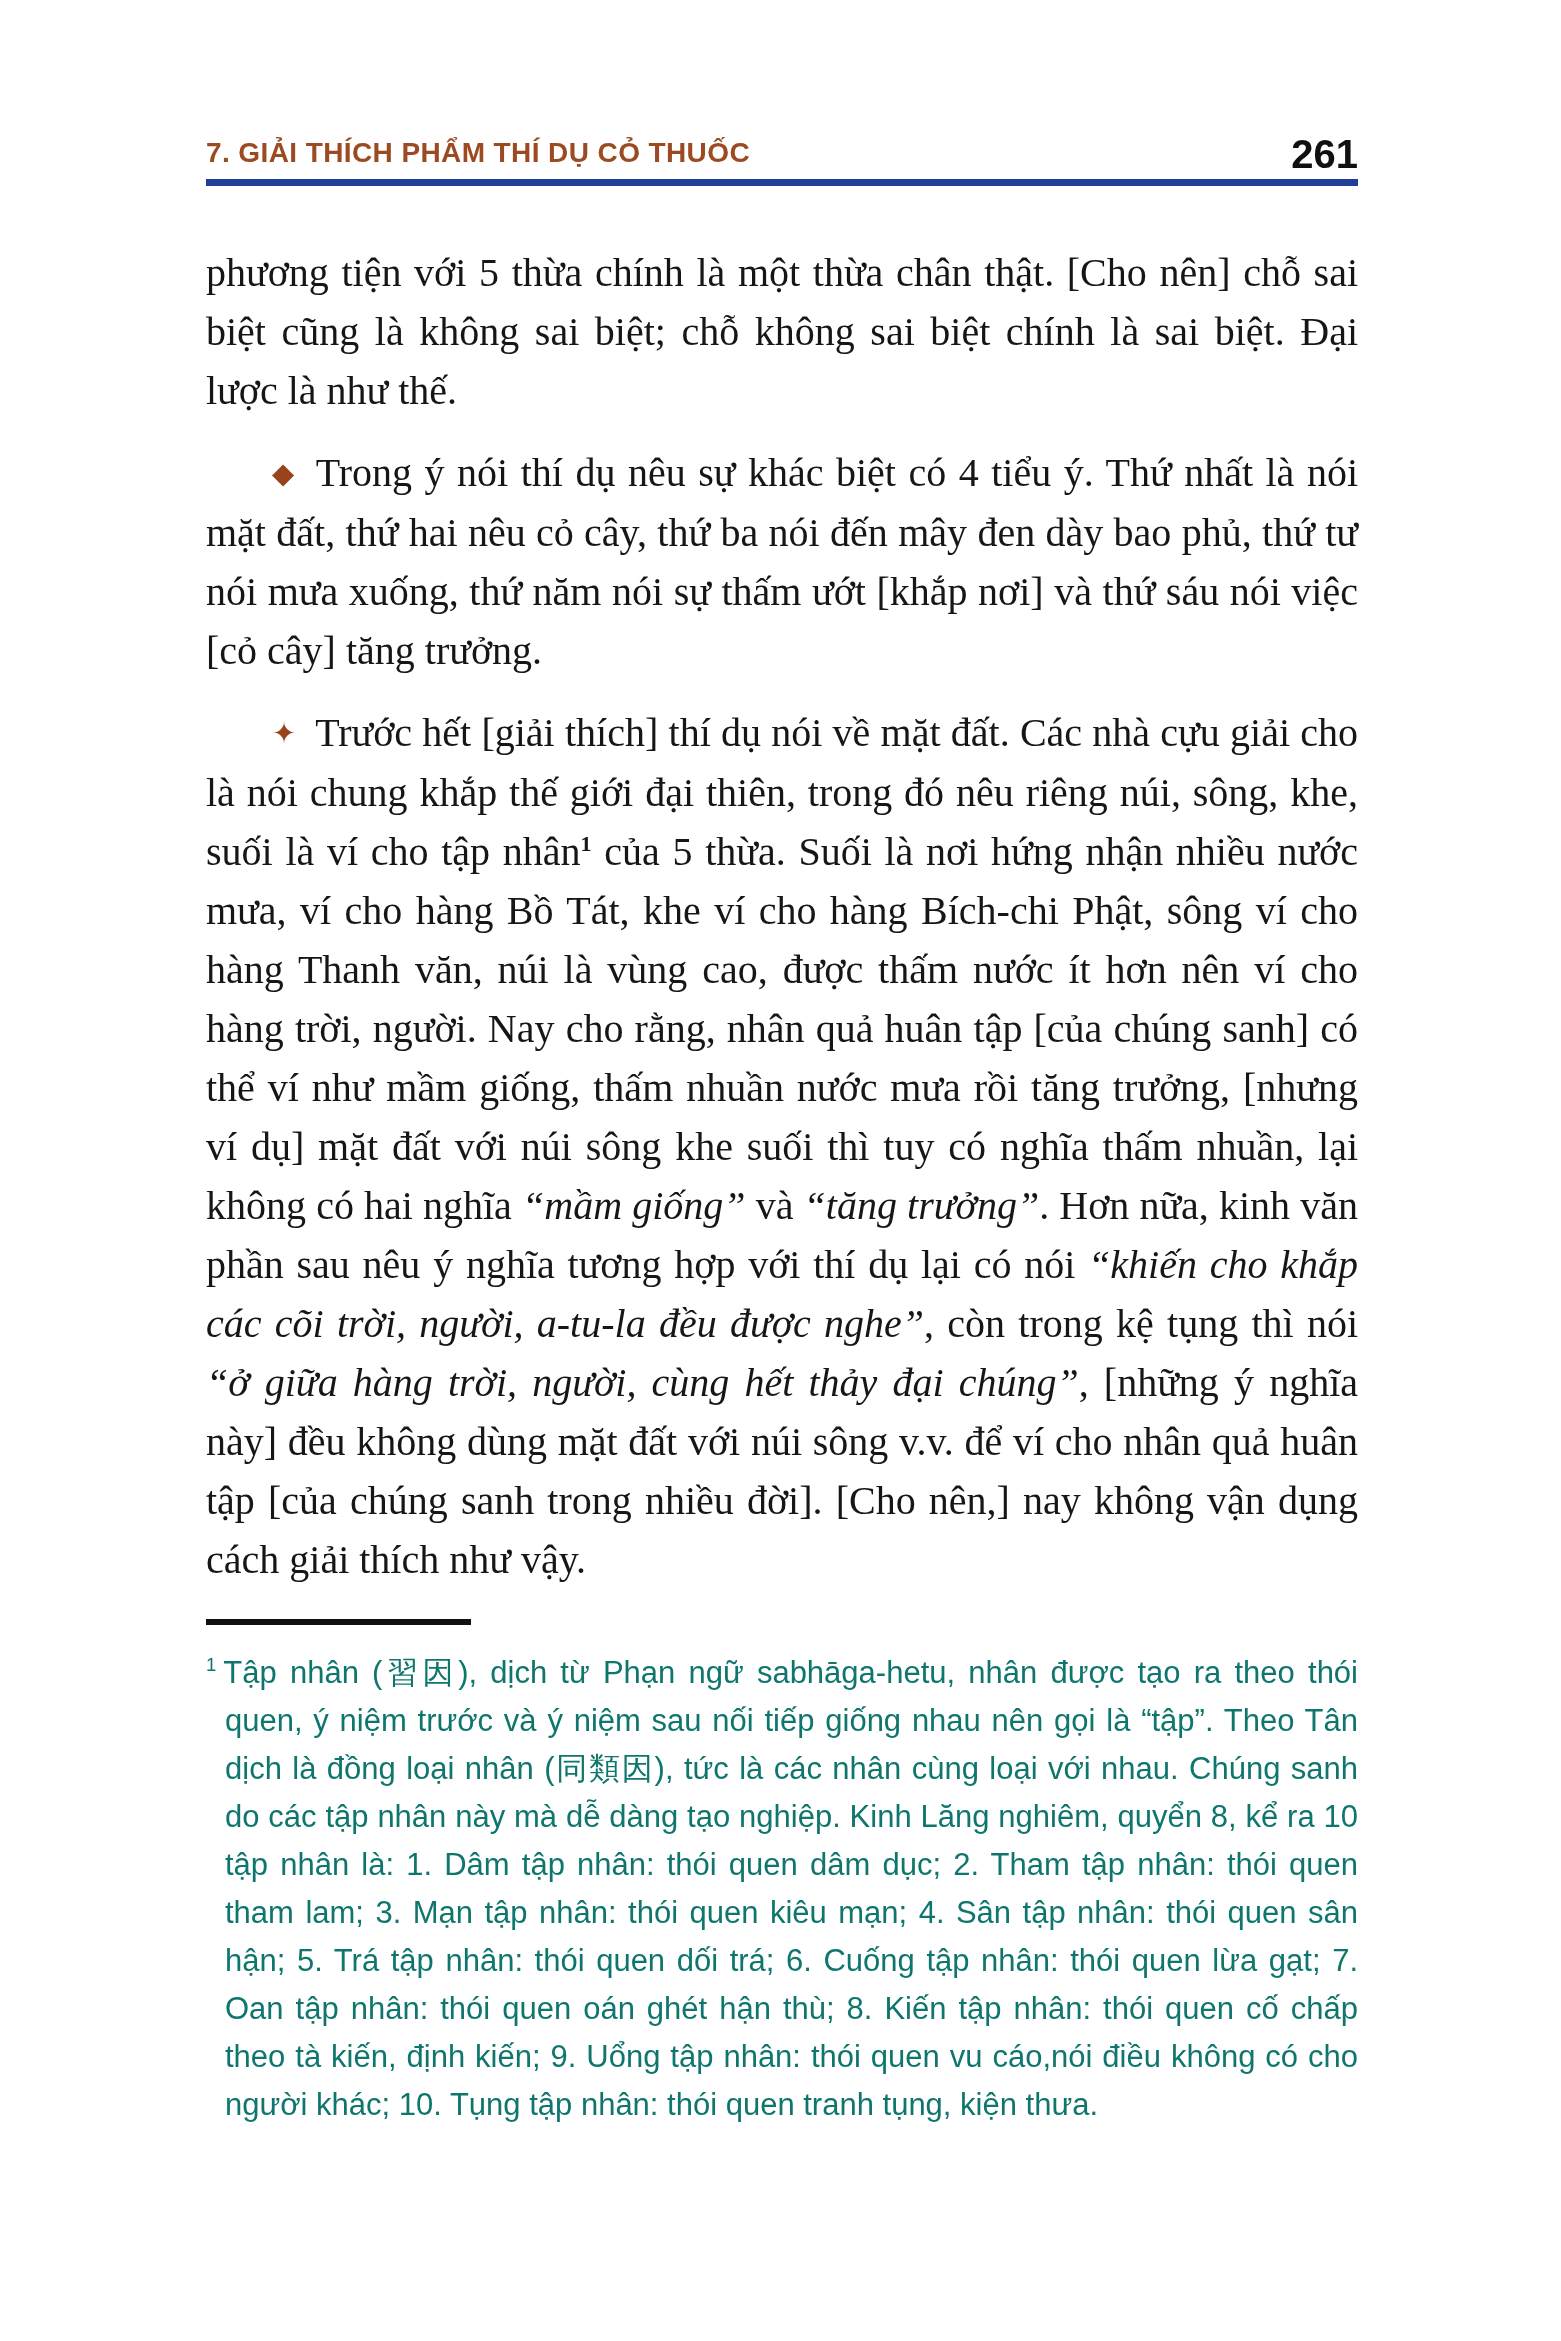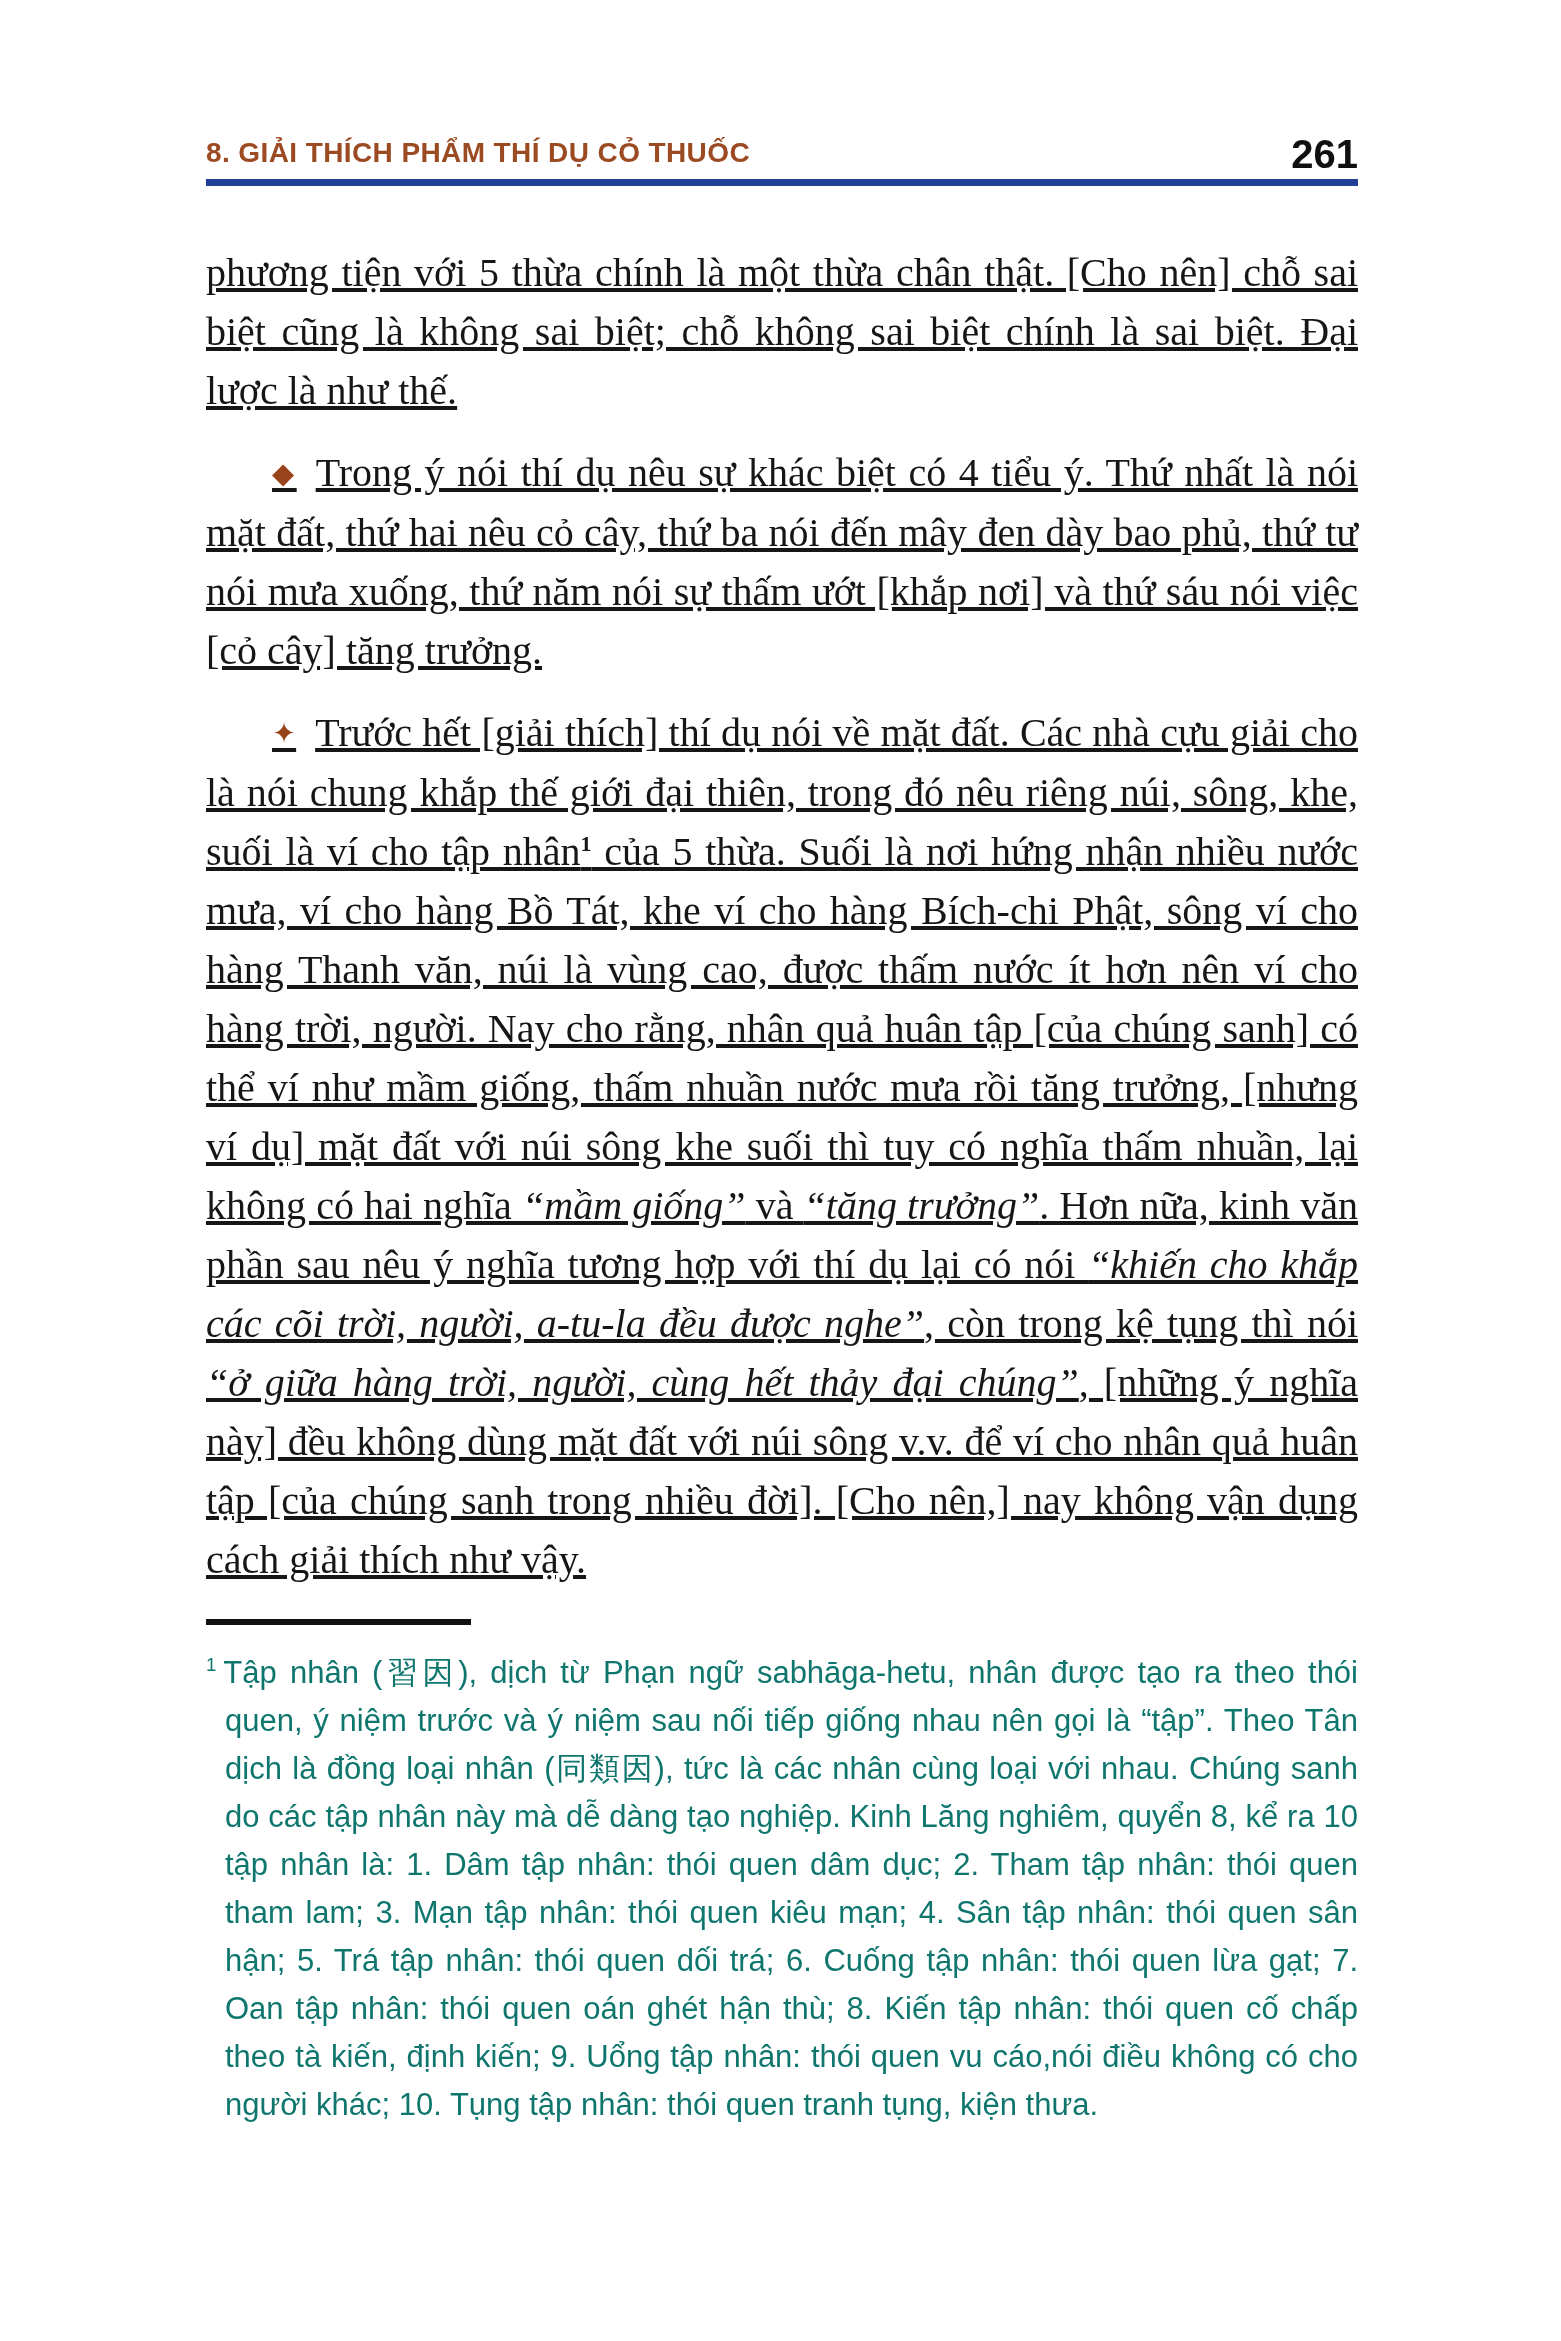--- a/index.html
+++ b/index.html
@@ -40,21 +40,20 @@
     background:#1f4096;
     margin-top:5.2px;
   }
   
   .bodytext {
     margin-top:57px;
     font-size:40px;
     line-height:59px;
     text-align:justify;
     color:#161616;
-    text-decoration:underline;
   }
   .para { margin:0; }
   .para + .para { margin-top:22.6px; }
   .para.bulleted { text-indent:66px; }
   .bullet {
     color:#98431b;
     font-size:0.72em;
     margin-right:19px;
     vertical-align:2.6px;
     font-style:normal;
@@ -89,21 +88,21 @@
     margin-right:7px;
   }
 </style>
 </head>
 <body>
 
 <div class="page">
   <div class="content">
 
     <header class="hdr">
-      <span class="chapter">8. GIẢI THÍCH PHẨM THÍ DỤ CỎ THUỐC</span>
+      <span class="chapter">7. GIẢI THÍCH PHẨM THÍ DỤ CỎ THUỐC</span>
       <span class="pagenum">261</span>
     </header>
     <div class="rule"></div>
 
     <main class="bodytext">
       <p class="para"><span><span>phương tiện với 5 thừa chính là một thừa chân thật. [Cho nên] chỗ sai biệt cũng là không sai biệt; chỗ không sai biệt chính là sai biệt. Đại lược là như thế.</span></span></p>
 
       <p class="para bulleted"><span class="bullet">◆</span><span><span>Trong ý nói thí dụ nêu sự khác biệt có 4 tiểu ý. Thứ nhất là nói mặt đất, thứ hai nêu cỏ cây, thứ ba nói đến mây đen dày bao phủ, thứ tư nói mưa xuống, thứ năm nói sự thấm ướt [khắp nơi] và thứ sáu nói việc [cỏ cây] tăng trưởng.</span></span></p>
 
       <p class="para bulleted"><span class="bullet">✦</span><span><span>Trước hết [giải thích] thí dụ nói về mặt đất. Các nhà cựu giải cho là nói chung khắp thế giới đại thiên, trong đó nêu riêng núi, sông, khe, suối là ví cho tập nhân</span><span class="sup">1</span><span> của 5 thừa. Suối là nơi hứng nhận nhiều nước mưa, ví cho hàng Bồ Tát, khe ví cho hàng Bích-chi Phật, sông ví cho hàng Thanh văn, núi là vùng cao, được thấm nước ít hơn nên ví cho hàng trời, người. Nay cho rằng, nhân quả huân tập [của chúng sanh] có thể ví như mầm giống, thấm nhuần nước mưa rồi tăng trưởng, [nhưng ví dụ] mặt đất với núi sông khe suối thì tuy có nghĩa thấm nhuần, lại không có hai nghĩa </span><span class="it">“mầm giống”</span><span> và </span><span class="it">“tăng trưởng”</span><span>. Hơn nữa, kinh văn phần sau nêu ý nghĩa tương hợp với thí dụ lại có nói </span><span class="it">“khiến cho khắp các cõi trời, người, a-tu-la đều được nghe”</span><span>, còn trong kệ tụng thì nói </span><span class="it">“ở giữa hàng trời, người, cùng hết thảy đại chúng”</span><span>, [những ý nghĩa này] đều không dùng mặt đất với núi sông v.v. để ví cho nhân quả huân tập [của chúng sanh trong nhiều đời]. [Cho nên,] nay không vận dụng cách giải thích như vậy.</span></span></p>

